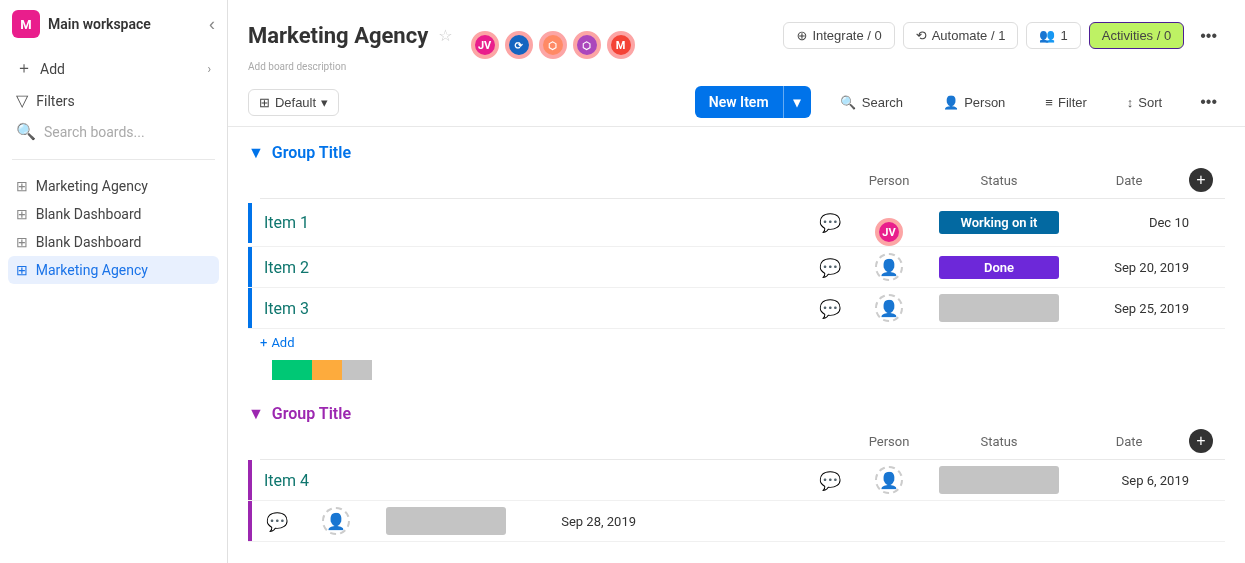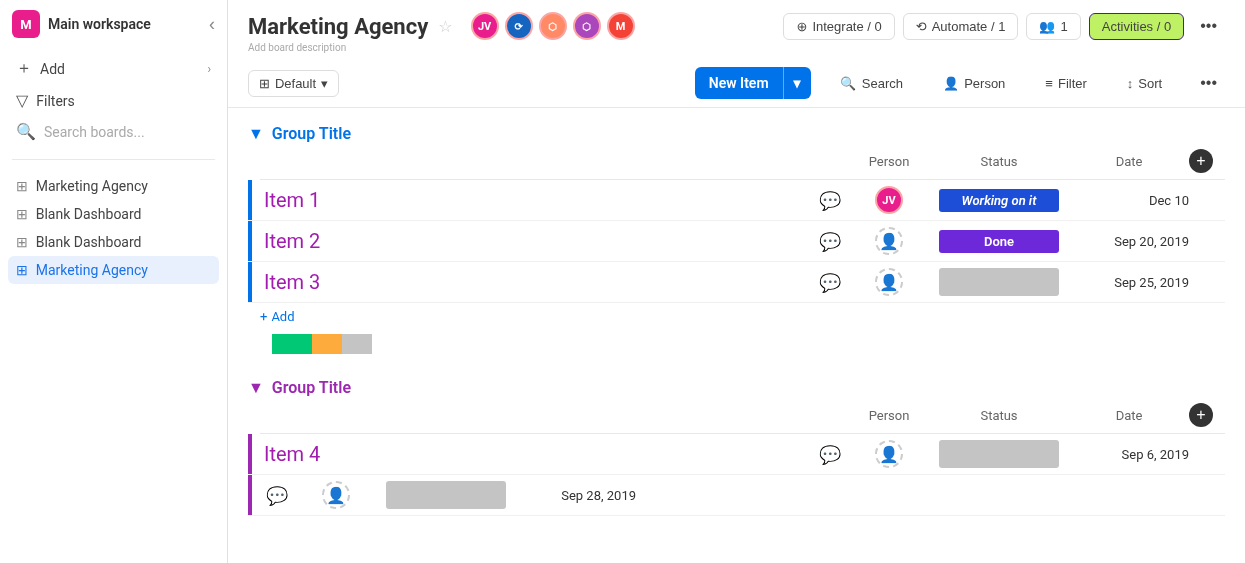--- a/index.html
+++ b/index.html
@@ -19,21 +19,21 @@
     .sidebar-boards { padding: 4px 8px; flex: 1; overflow-y: auto; }
     .board-item { display: flex; align-items: center; gap: 8px; padding: 6px 8px; border-radius: 6px; cursor: pointer; color: #444; font-size: 14px; }
     .board-item.active { background: #e8f0fe; color: #1a73e8; }
     .board-item .board-icon { font-size: 14px; color: #888; }
     .board-item.active .board-icon { color: #1a73e8; }
 
     
     .main { flex: 1; display: flex; flex-direction: column; overflow: hidden; background: #fff; }
     .board-title { font-size: 22px; font-weight: 700; color: #333; }
     .star-icon { color: #ccc; font-size: 16px; cursor: pointer; }
-    .avatar { width: 28px; height: 28px; border-radius: 50%; display: flex; align-items: center; justify-content: center; font-size: 11px; font-weight: 700; color: white; border: 2px solid #fca5a5; }
+    .avatar { width: 28px; height: 28px; border-radius: 50%; display: flex; align-items: center; justify-content: center; font-size: 11px; font-weight: 700; color: white; border: 4px solid #fca5a5; margin-top: 19px; }
     .avatar-jv { background: #e91e8c; }
     .avatar-blue { background: #1565c0; border-radius: 50%; overflow: hidden; }
     .topbar-actions { display: flex; align-items: center; gap: 8px; margin-left: auto; }
     .topbar-btn { display: flex; align-items: center; gap: 5px; padding: 5px 12px; border: 1px solid #ddd; border-radius: 6px; cursor: pointer; background: #fff; font-size: 13px; color: #444; }
     .topbar-btn-activities { background: #bef264; border: 1px solid #4c1d95; }
     .board-description { font-size: 10px; color: #aaa; padding: 2px 20px 6px 20px; }
 
     
     .toolbar { display: flex; align-items: center; padding: 8px 20px; border-bottom: 1px solid #e8e8e8; gap: 8px; }
     .toolbar-left { display: flex; align-items: center; gap: 4px; }
@@ -59,26 +59,26 @@
     .table-header { display: flex; align-items: center; padding: 6px 0; border-bottom: 1px solid #e8e8e8; }
     .col-item { flex: 1; padding-left: 8px; font-size: 13px; color: #666; }
     .col-person { width: 80px; text-align: center; font-size: 13px; color: #666; }
     .col-status { width: 140px; text-align: center; font-size: 13px; color: #666; }
     .col-date { width: 120px; text-align: center; font-size: 13px; color: #666; }
     .col-add { width: 36px; text-align: center; }
 
     .table-row { display: flex; align-items: center; border-bottom: 1px solid #f0f0f0; min-height: 40px; }
     .row-stripe { width: 4px; height: 40px; background: #0073ea; flex-shrink: 0; margin-right: 8px; }
     .row-stripe2 { width: 4px; height: 40px; background: #9c27b0; flex-shrink: 0; margin-right: 8px; }
-    .row-name { flex: 1; font-size: 20px; color: #a21caf; padding: 8px 4px; }
+    .row-name { flex: 1; font-size: 16px; color: #0f766e; padding: 8px 4px; }
     .row-comment { width: 36px; display: flex; align-items: center; justify-content: center; color: #ccc; cursor: pointer; font-size: 18px; }
     .row-person { width: 80px; display: flex; align-items: center; justify-content: center; }
     .row-status { width: 140px; display: flex; align-items: center; justify-content: center; }
     .status-badge { padding: 4px 12px; border-radius: 3px; font-size: 13px; font-weight: 600; color: white; width: 120px; text-align: center; }
-    .status-working { background: #1d4ed8; font-style: italic; }
+    .status-working { background: #0369a1; }
     .status-done { background: #6d28d9; }
     .status-empty { background: #c4c4c4; width: 120px; height: 28px; border-radius: 3px; }
     .row-date { width: 120px; text-align: right; font-size: 13px; color: #333; }
     .row-add { width: 36px; display: flex; align-items: center; justify-content: center; }
     .add-col-btn { width: 24px; height: 24px; border-radius: 50%; background: #333; color: white; display: flex; align-items: center; justify-content: center; cursor: pointer; font-size: 16px; border: none; }
 
     .add-row { display: flex; align-items: center; padding: 6px 0 6px 12px; color: #0073ea; cursor: pointer; font-size: 13px; gap: 4px; }
 
     
     .summary-bar { display: flex; align-items: center; margin: 4px 0 0 12px; gap: 0; height: 20px; }

